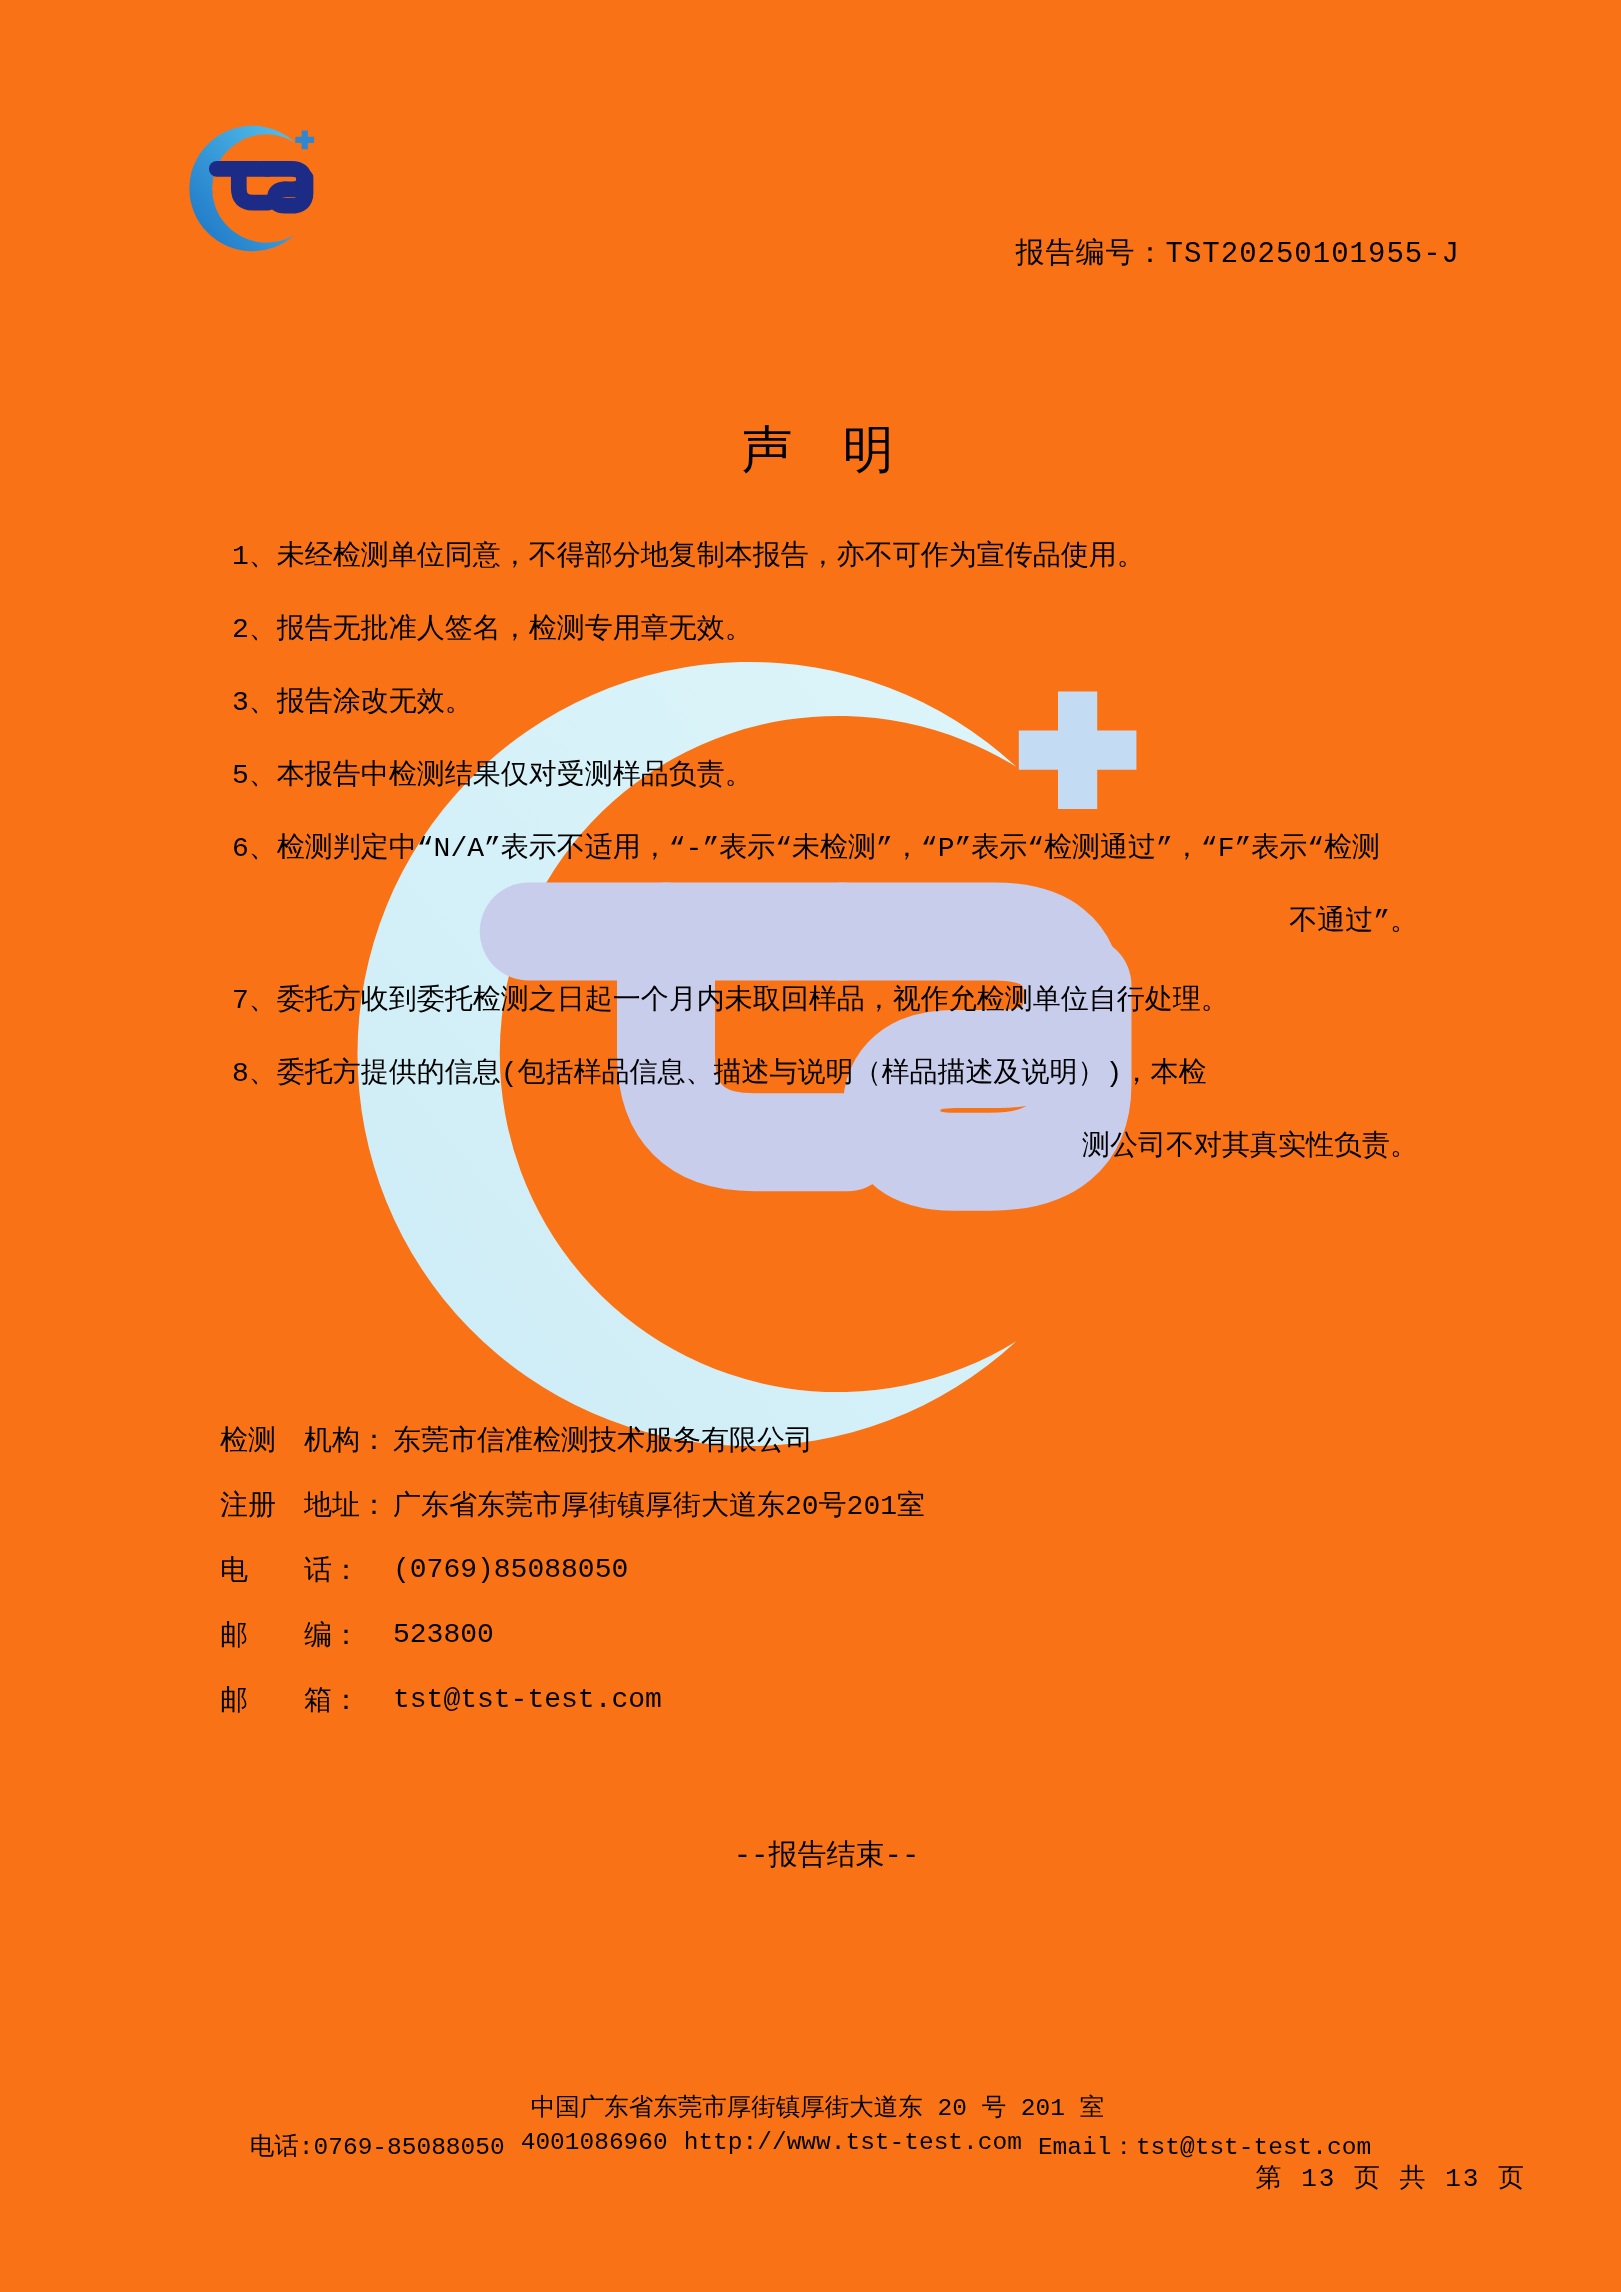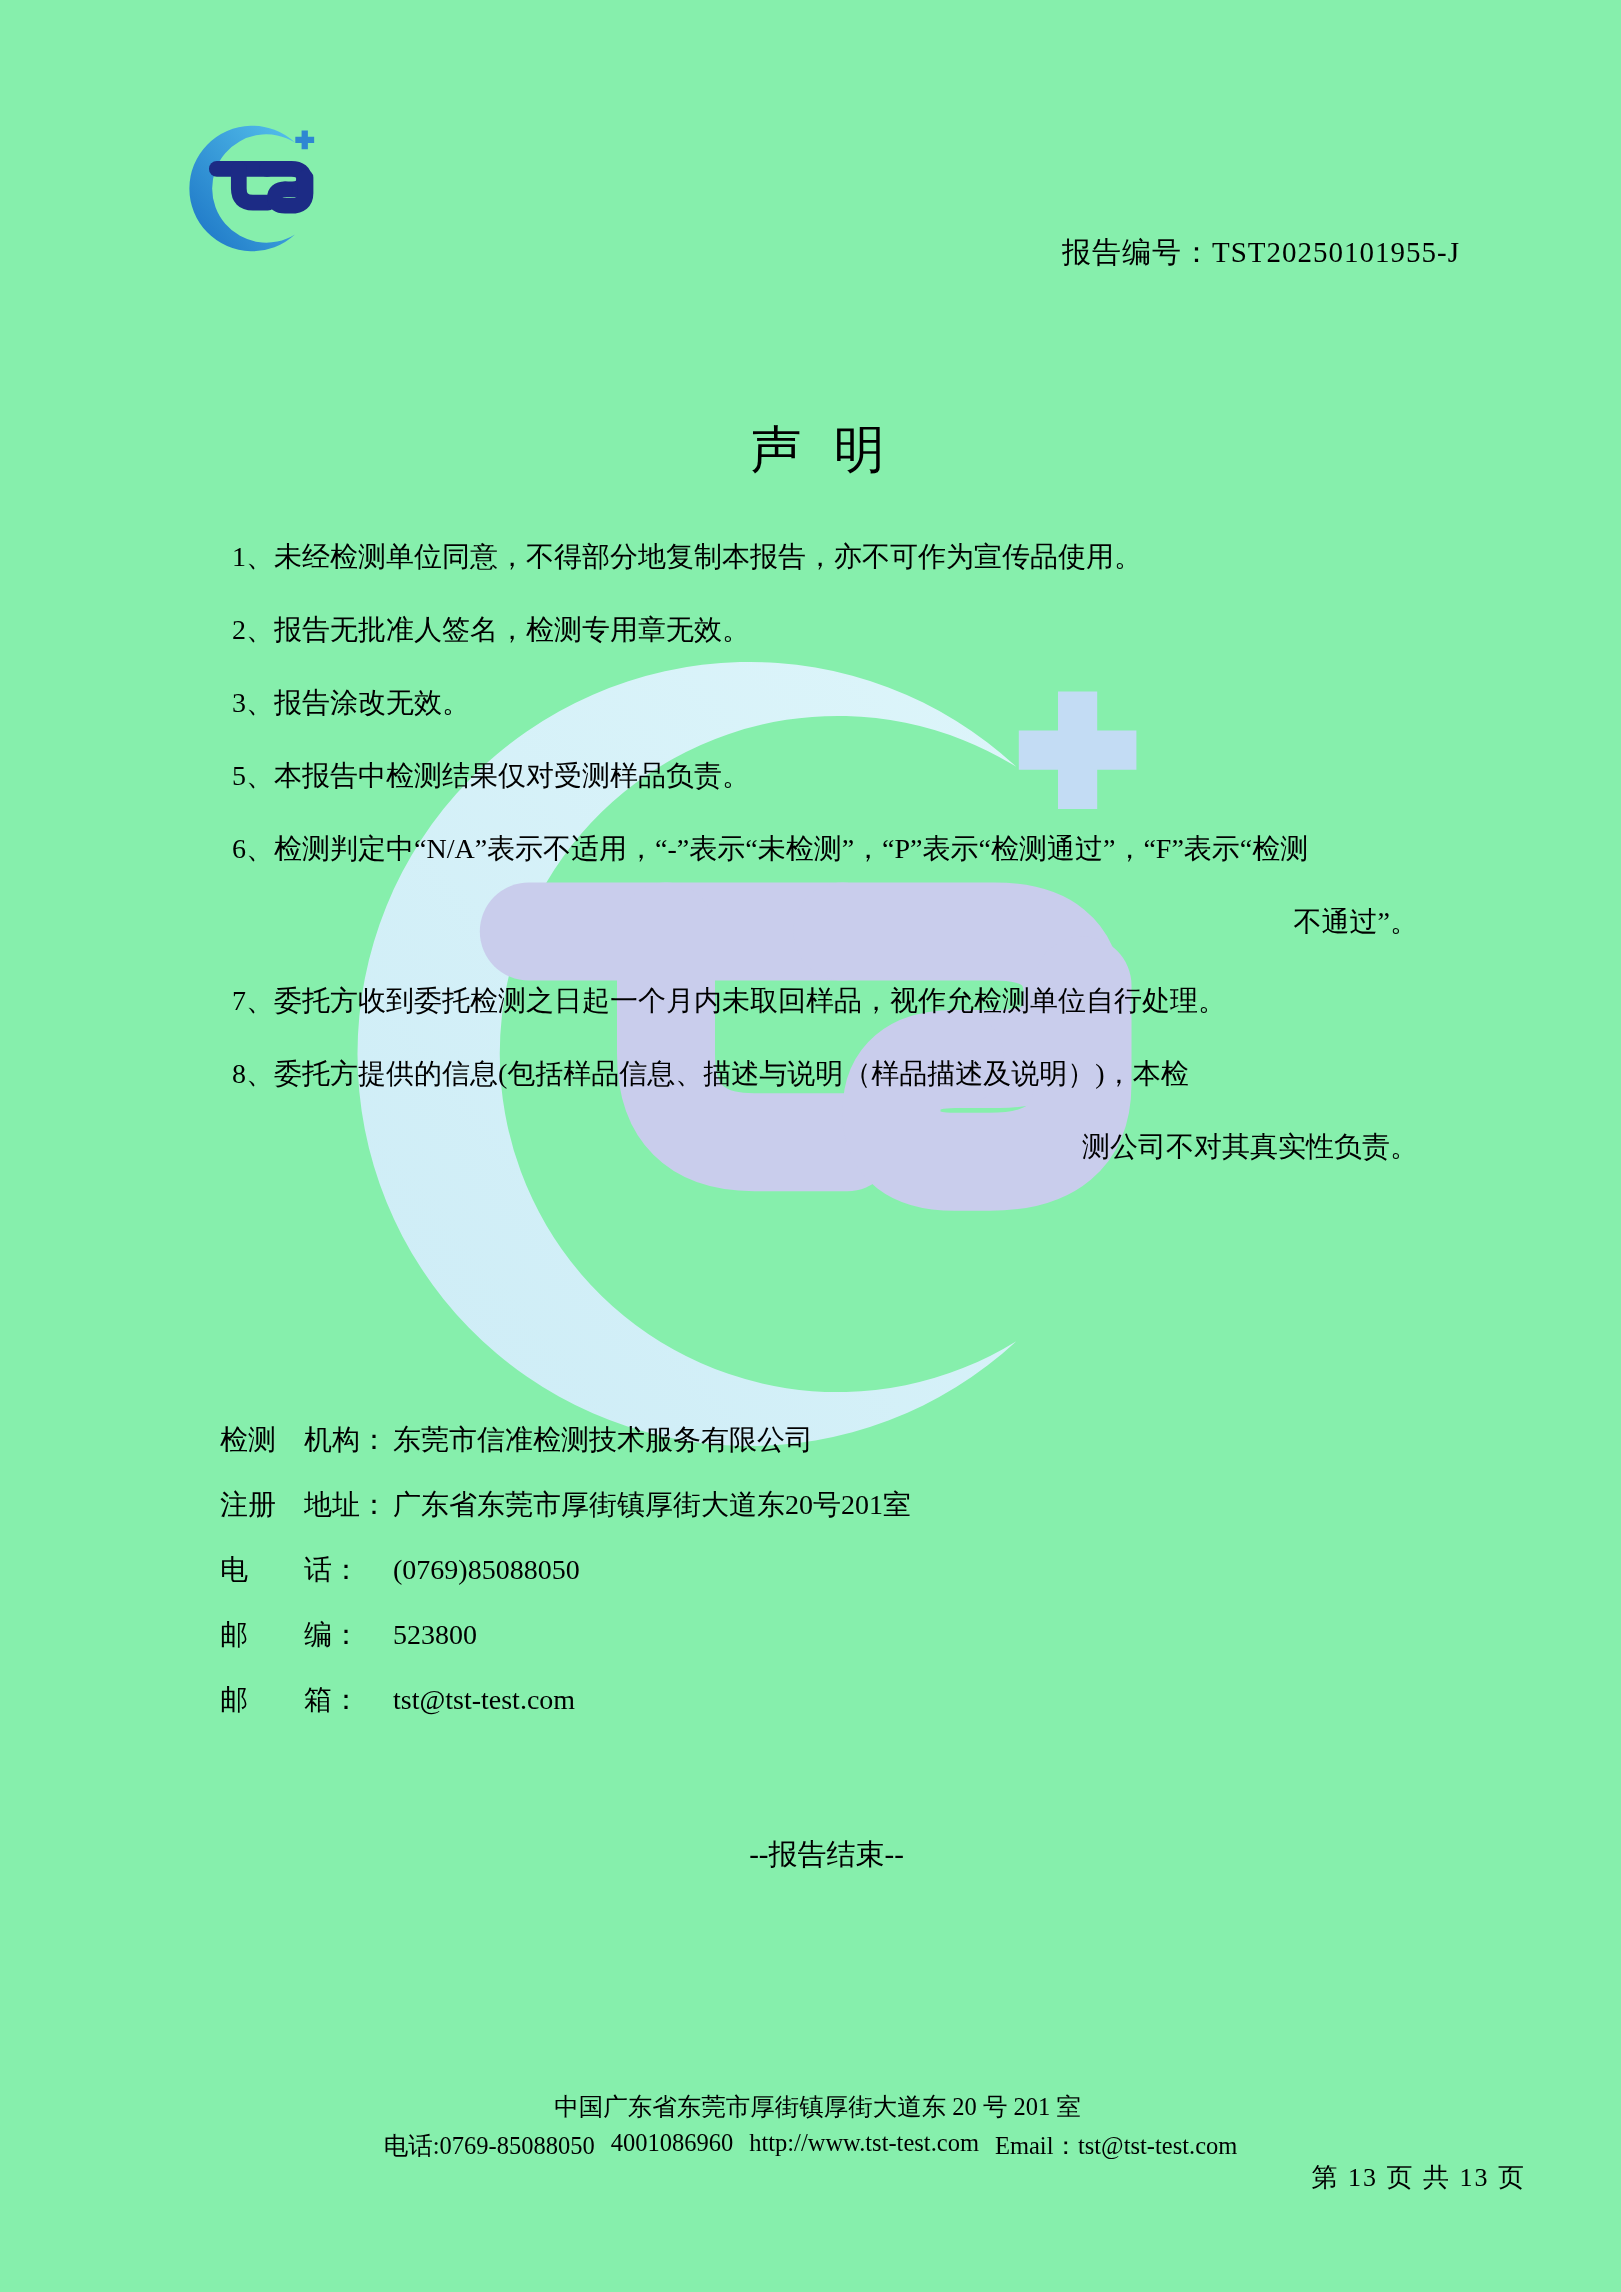--- a/index.html
+++ b/index.html
@@ -1,21 +1,21 @@
 <!DOCTYPE html>
 <html><head>
 <meta charset="utf-8">
 <style>
   html,body{margin:0;padding:0;background:#888;}
   .page{
     position:relative;
     width:1621px;height:2293px;
-    background:#86efac;
+    background:#f97316;
     overflow:hidden;
-    font-family:Liberation Serif, serif;
+    font-family:Liberation Mono, monospace;
     color:#000;
   }
   .abs{position:absolute;}
   
   .logo{left:176px;top:110px;width:157px;height:157px;z-index:2;}
   .report-no{right:161px;top:233px;font-size:29px;letter-spacing:1px;z-index:2;}
   
   .watermark{left:274px;top:564px;width:980px;height:980px;z-index:0;}
   
   .title{left:12px;top:416px;width:100%;text-align:center;font-size:51px;

